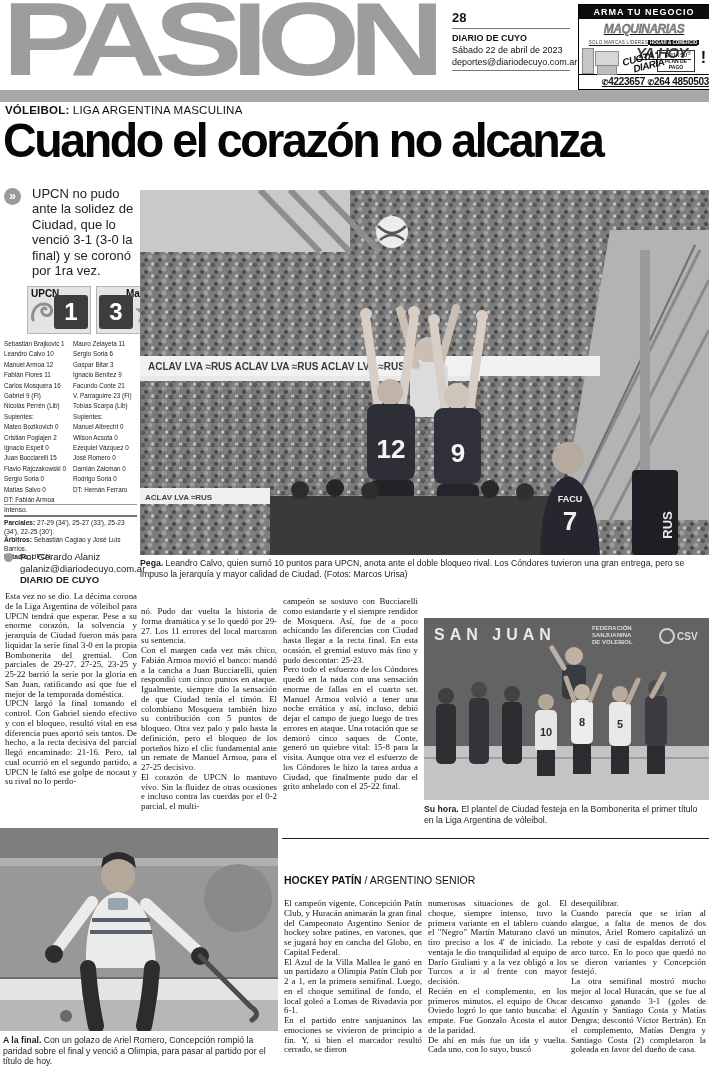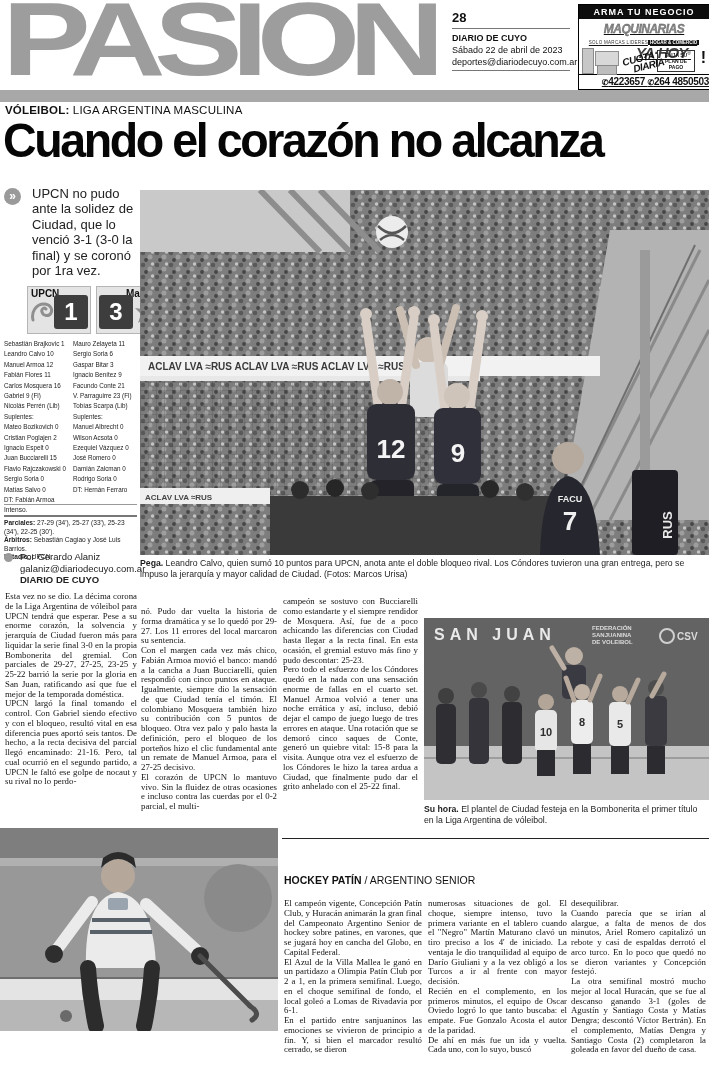--- a/index.html
+++ b/index.html
@@ -397,14 +397,17 @@
       <path d="M92 74 L58 120" stroke="#ebebeb" stroke-width="12" stroke-linecap="round"></path>
       <path d="M146 76 L196 122" stroke="#ebebeb" stroke-width="12" stroke-linecap="round"></path>
       <circle cx="54" cy="126" r="9" fill="#2e2e2e"></circle>
       <circle cx="200" cy="128" r="9" fill="#2e2e2e"></circle>
       <path d="M200 128 L250 178" stroke="#4c4c4c" stroke-width="5" stroke-linecap="round"></path>
       <path d="M250 178 Q262 186 252 192" stroke="#4c4c4c" stroke-width="5" fill="none" stroke-linecap="round"></path>
       <path d="M88 140 Q90 170 96 198 M152 140 Q150 170 144 198" stroke="#2c2c2c" stroke-width="16" stroke-linecap="round"></path>
       <circle cx="66" cy="188" r="6" fill="#6a6a6a"></circle>
     </svg>
   </div>
+  <div class="abs caption cap-hk">
+    <b>A la final.</b><span> Con un golazo de Ariel Romero, Concepción rompió la paridad sobre el final y venció a Olimpia, para pasar al partido por el título de hoy.</span>
+  </div>
 
 </div>
 
 </body></html>

